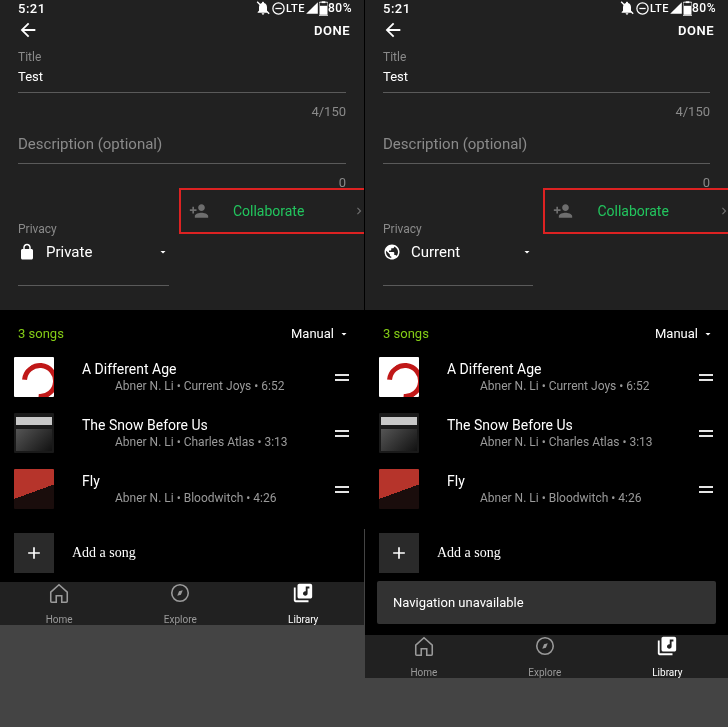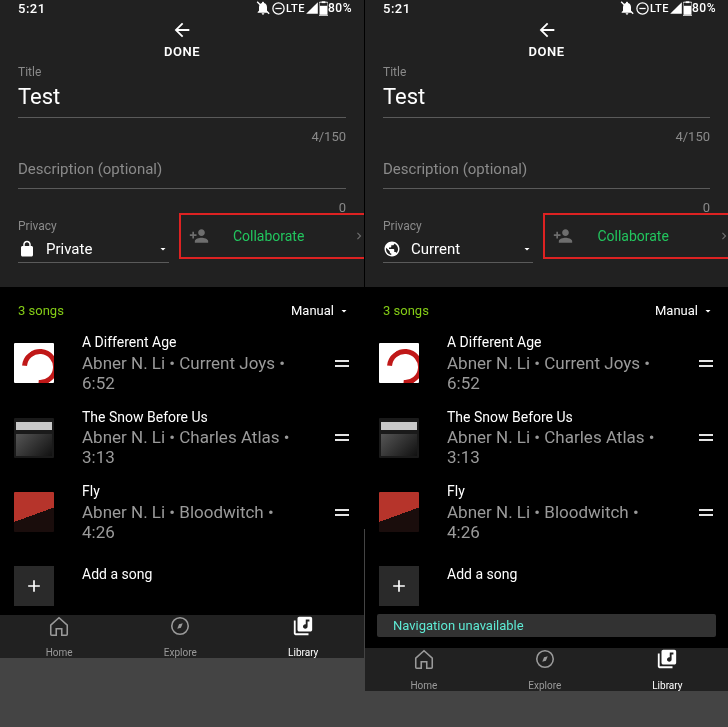--- a/index.html
+++ b/index.html
@@ -7,59 +7,59 @@
   .wrap { display: flex; width: 728px; }
   .phone { width: 364px; height: 529px; background: #212121; color: #fff; display: flex; flex-direction: column; position: relative; }
   .phone + .phone { border-left: 1px solid #000; }
 
   
   .status { display: flex; align-items: center; justify-content: space-between; height: 24px; padding: 0 12px 0 18px; font-size: 13px; font-weight: 500; letter-spacing: .5px; }
   .status-right { display: flex; align-items: center; }
   .status-right svg { display: block; }
 
   
-  .hdr { display: flex; align-items: center; justify-content: space-between; height: 44px; padding: 0 14px 0 14px; flex-direction: column; }
+  .hdr { display: flex; align-items: center; justify-content: space-between; height: 44px; padding: 0 14px 0 14px; }
   .back { width: 28px; height: 28px; display: flex; align-items: center; justify-content: center; }
   .done { font-size: 13px; font-weight: 600; letter-spacing: .5px; }
 
   
   .form { padding: 6px 18px 0 18px; }
   .lbl { font-size: 12px; color: #8a8a8a; margin-bottom: 3px; }
-  .field { border-bottom: 1px solid #5a5a5a; padding: 2px 0 8px 0; font-size: 22px; color: #fff; }
+  .field { border-bottom: 1px solid #5a5a5a; padding: 2px 0 8px 0; font-size: 13px; color: #fff; }
   .field.placeholder { color: #8a8a8a; font-size: 15px; padding: 6px 0 10px; }
   .counter { text-align: right; font-size: 13px; color: #8a8a8a; margin-top: 11px; }
 
   .row2 { display: flex; gap: 10px; margin-top: 4px; }
-  .col-privacy { flex: 0 0 46%; }
+  .col-privacy { flex: 0 0 46%; margin-top: 28px; }
   .col-collab { flex: 1; }
-  .priv-val { display: flex; align-items: center; gap: 10px; border-bottom: 1px solid #5a5a5a; padding: 4px 0 4px 0; }
+  .priv-val { display: flex; align-items: center; gap: 10px; border-bottom: 1px solid #5a5a5a; padding: 4px 0 24px 0; }
   .priv-val .txt { flex: 1; font-size: 15px; }
   .collab-box { border: 2px solid #d22; height: 46px; display: flex; align-items: center; padding: 0 8px; color: #22c55e; font-size: 14px; gap: 24px; margin-top: -6px; }
   .collab-box .sp { flex: 1; }
   
   
   .blk { flex: 1; background: #000; margin-top: 24px; display: flex; flex-direction: column; }
   .songs-hdr { display: flex; align-items: center; justify-content: space-between; padding: 16px 14px 8px 18px; font-size: 13px; }
   .songs-hdr .count { color: #84cc16; }
   .sort { display: flex; align-items: center; gap: 4px; }
 
   .song { display: flex; align-items: center; gap: 28px; padding: 8px 10px 8px 14px; }
   .art { width: 40px; height: 40px; background: #eee; flex: 0 0 40px; border-radius: 1px; overflow: hidden; position: relative; }
   .meta { flex: 1; min-width: 0; }
   .title1 { font-size: 14px; color: #fff; line-height: 1.25; }
-  .sub { font-size: 17px; color: #9a9a9a; margin-top: 1px; }
+  .sub { font-size: 12px; color: #9a9a9a; margin-top: 1px; margin-left: 33px; }
   .grip { width: 24px; height: 24px; display: flex; flex-direction: column; align-items: center; justify-content: center; gap: 3px; }
   .grip span { display: block; width: 14px; height: 2px; background: #e4e4e4; }
 
-  .addsong { display: flex; align-items: flex-start; gap: 28px; padding: 16px 14px 8px 14px; }
+  .addsong { display: flex; align-items: center; gap: 18px; padding: 16px 14px 8px 14px; font-family: Liberation Serif, serif; }
   .addbtn { width: 40px; height: 40px; background: #2a2a2a; display: flex; align-items: center; justify-content: center; }
   .addtxt { font-size: 14px; }
 
   .spacer { flex: 1; }
-  .toast { margin: 0 12px 10px 12px; background: #323232; color: #5eead4; font-size: 13px; padding: 4px 16px; border-radius: 2px; }
+  .toast { margin: 0 12px 10px 12px; background: #323232; color: #ffffff; font-size: 13px; padding: 14px 16px; border-radius: 2px; }
 
   
   .nav { background: #212121; height: 55px; display: flex; align-items: center; justify-content: space-around; border-top: 1px solid #000; }
   .navit { display: flex; flex-direction: column; align-items: center; gap: 10px; color: #9a9a9a; font-size: 10px; }
   .navit.active { color: #fff; }
   .navit svg { display: block; }
 
   
   .art1 { background: #fff; }
   .art1::after { content:""; position:absolute; left:8px; top:6px; width:26px; height:26px; border:5px solid #c01818; border-radius:50%; border-left-color:transparent; transform:rotate(-40deg); }

